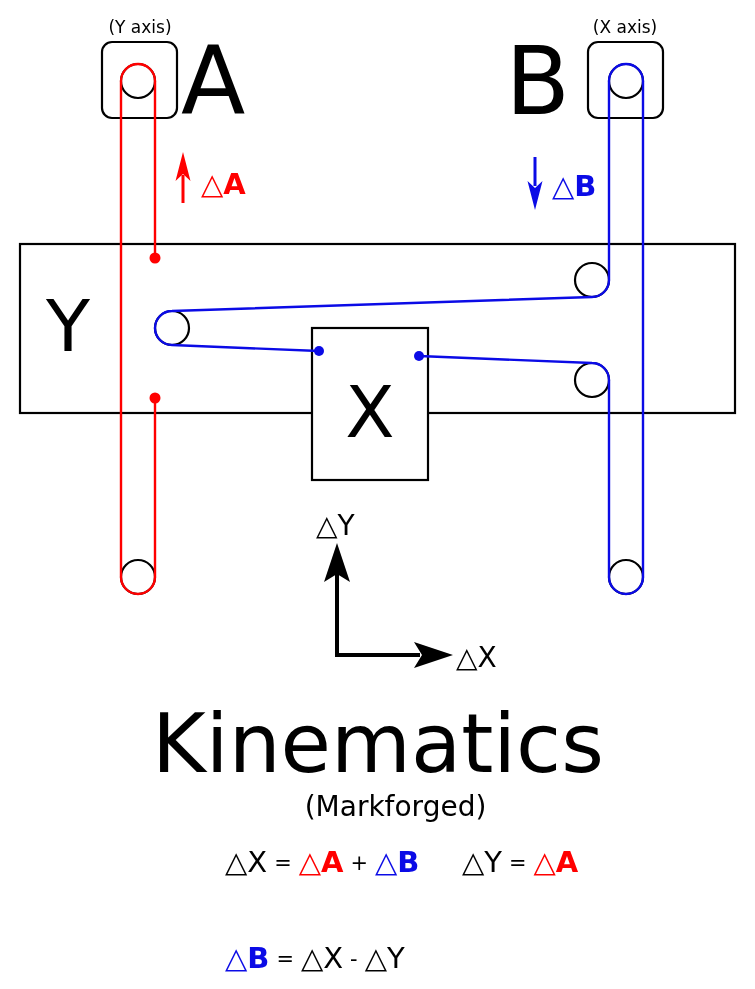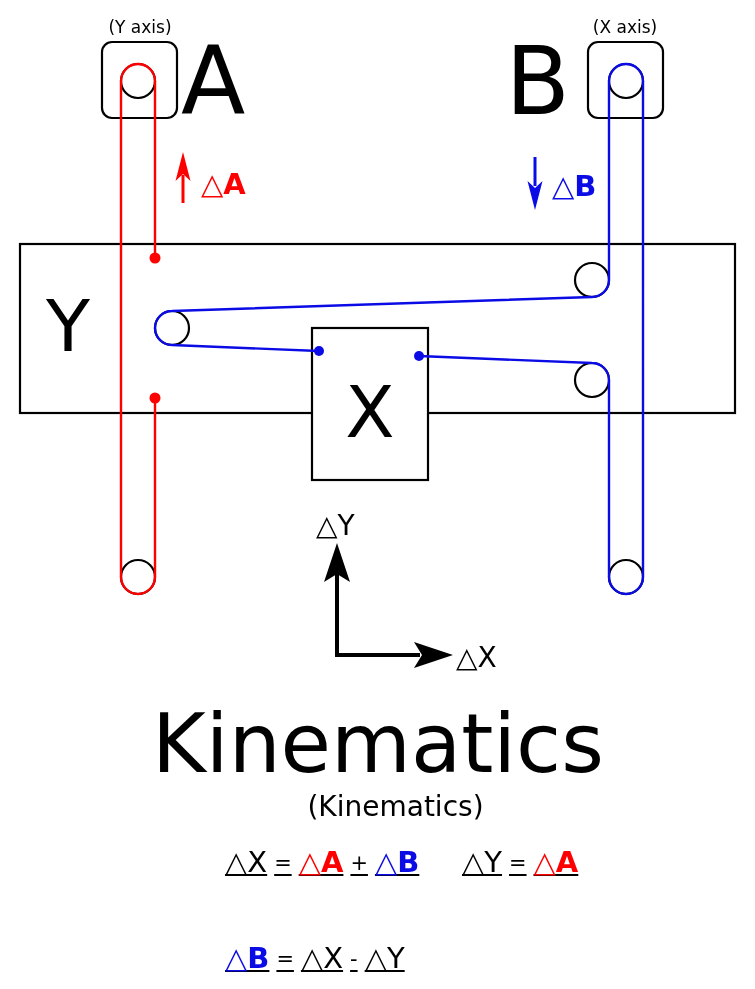--- a/index.html
+++ b/index.html
@@ -7,21 +7,21 @@
        font-family:"DejaVu Sans","Liberation Sans",sans-serif;color:#000;}
   .stage{position:absolute;left:0;top:0;width:755px;height:989px;}
   svg{position:absolute;left:0;top:0;display:block;}
   svg text{font-family:"DejaVu Sans","Liberation Sans",sans-serif;}
 
   .title{position:absolute;top:703px;left:0;width:728px;text-align:center;
          font-size:82px;line-height:1;letter-spacing:0px;padding-left:28px;box-sizing:border-box;}
   .subtitle{position:absolute;top:790px;left:0;width:755px;text-align:center;
             font-size:28px;line-height:1.2;padding-left:36px;box-sizing:border-box;}
 
-  .eq{position:absolute;font-size:29px;line-height:1.2;white-space:nowrap;text-decoration:underline;}
+  .eq{position:absolute;font-size:29px;line-height:1.2;white-space:nowrap;}
   .eq .op{font-size:0.72em;margin:0 7px;position:relative;top:-2px;}
   .c-red{color:#ff0000;font-weight:bold;}
   .c-blue{color:#0b0be6;font-weight:bold;}
   .c-black{color:#000000;}
 </style>
 </head>
 <body>
 
 <div class="stage">
 
@@ -68,21 +68,21 @@
 
     <line x1="337" y1="656" x2="337" y2="560" stroke="#000" stroke-width="4"></line>
     <polygon points="337,543 324,582 337,574 350,582" fill="#000"></polygon>
     <line x1="335" y1="655" x2="420" y2="655" stroke="#000" stroke-width="4"></line>
     <polygon points="453,655 414,642 422,655 414,668" fill="#000"></polygon>
     <text x="316" y="535" font-size="28" fill="#000">△Y</text>
     <text x="456" y="667" font-size="28" fill="#000">△X</text>
   </svg>
 
   <div class="title">Kinematics</div>
-  <div class="subtitle">(Kinematics)</div>
+  <div class="subtitle">(Markforged)</div>
 
   <div class="eq" style="left:225px;top:845px;">
     <span class="c-black">△X</span><span class="op c-black">=</span><span class="c-red">△A</span><span class="op c-black">+</span><span class="c-blue">△B</span>
   </div>
   <div class="eq" style="left:462px;top:845px;text-align:right;">
     <span class="c-black">△Y</span><span class="op c-black">=</span><span class="c-red">△A</span>
   </div>
 
   <div class="eq" style="left:225px;top:941px;">
     <span class="c-blue">△B</span><span class="op c-black">=</span><span class="c-black">△X</span><span class="op c-black">-</span><span class="c-black">△Y</span>

